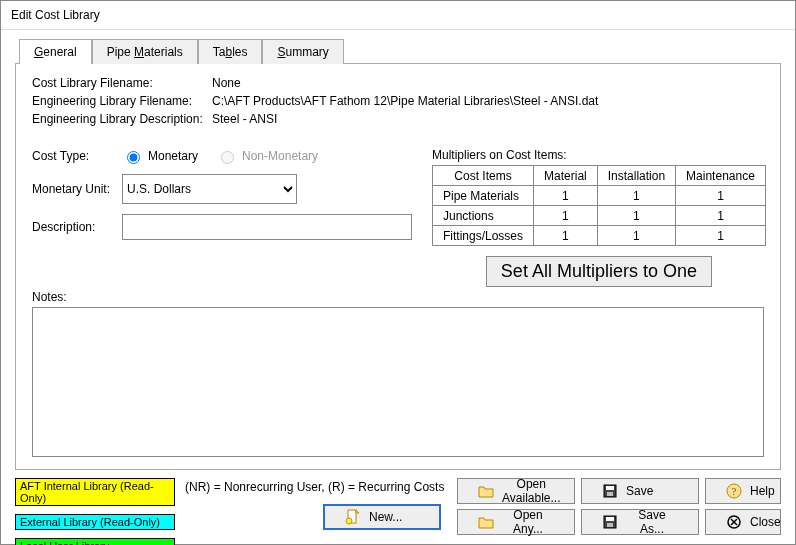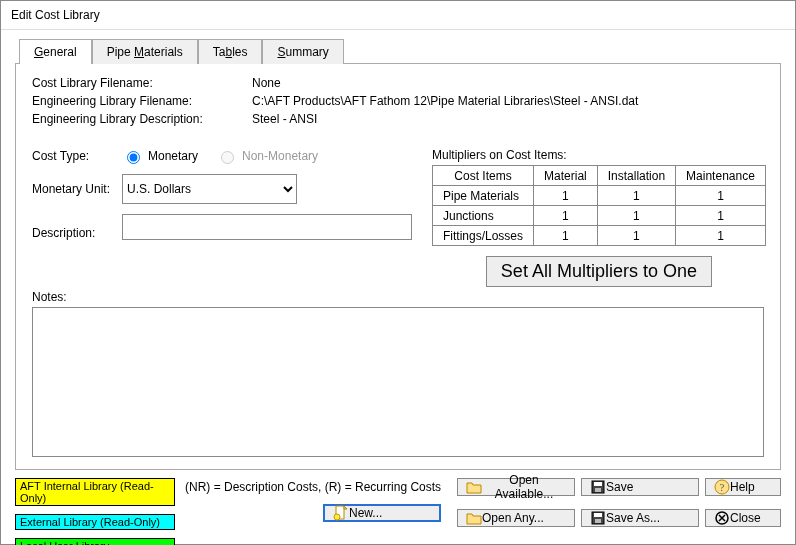--- a/index.html
+++ b/index.html
@@ -50,21 +50,21 @@
   }
   .tab .u { text-decoration: underline; }
   .tabpanel {
     border: 1px solid #aaa;
     flex: 1;
     padding: 12px 16px;
     display: flex;
     flex-direction: column;
     min-height: 0;
   }
-  .info-row { display: flex; margin-bottom: 4px; gap: 40px; }
+  .info-row { display: flex; margin-bottom: 4px; }
   .info-label { width: 180px; }
   .info-value { }
   .mid {
     display: flex;
     margin-top: 18px;
   }
   .left-col { flex: 0 0 400px; }
   .right-col { flex: 1; }
   .form-row { display: flex; align-items: center; margin-bottom: 10px; }
   .form-label { width: 90px; }
@@ -143,25 +143,26 @@
     display: grid;
     grid-template-columns: 118px 118px 76px;
     grid-template-rows: 26px 26px;
     gap: 5px 6px;
   }
   .ibtn {
     border: 1px solid #888;
     background: #eee;
     display: flex;
     align-items: center;
-    padding: 0 8px;
+    gap: 8px;
+    padding: 0 20px;
     font-family: inherit;
     font-size: 12px;
     cursor: pointer;
-    height: 18px;
+    height: 26px;
   }
   .ibtn.primary {
     border: 2px solid #2a6fd6;
     background: #eee;
   }
   .new-btn-wrap {
     display: flex;
     justify-content: flex-end;
     padding-right: 6px;
   }
@@ -224,21 +225,21 @@
             </div>
           </div>
 
           <div class="form-row">
             <div class="form-label">Monetary Unit:</div>
             <select>
               <option>U.S. Dollars</option>
             </select>
           </div>
 
-          <div class="form-row" style="align-items:flex-end">
+          <div class="form-row" style="align-items:center">
             <div class="form-label">Description:</div>
             <input type="text" class="desc-input" style="">
           </div>
         </div>
 
         <div class="right-col">
           <div class="mults-title">Multipliers on Cost Items:</div>
           <table class="mults-table">
             <tbody>
                 <tr>
@@ -280,21 +281,21 @@
 
     <div class="footer">
 
       <div class="legend">
         <div class="legend-item leg-yellow">AFT Internal Library (Read-Only)</div>
         <div class="legend-item leg-cyan">External Library (Read-Only)</div>
         <div class="legend-item leg-green">Local User Library</div>
       </div>
 
       <div class="footer-mid">
-        <div>(NR) = Description Costs, (R) = Recurring Costs</div>
+        <div>(NR) = Nonrecurring User, (R) = Recurring Costs</div>
         <div class="new-btn-wrap" style="margin-top:10px">
           <button class="ibtn primary" style="width:118px">
             <span class="ic">
               <svg viewBox="0 0 16 16">
                   <rect x="3" y="1" width="8" height="13" fill="#fff" stroke="#b88a00"></rect>
                   <path d="M11 1 L14 4 L11 4 Z" fill="#ffe08a" stroke="#b88a00"></path>
                   <circle cx="4" cy="12" r="3" fill="#ffeb3b" stroke="#cc9900"></circle>
                 </svg>
             </span>
             <span>New...</span>

